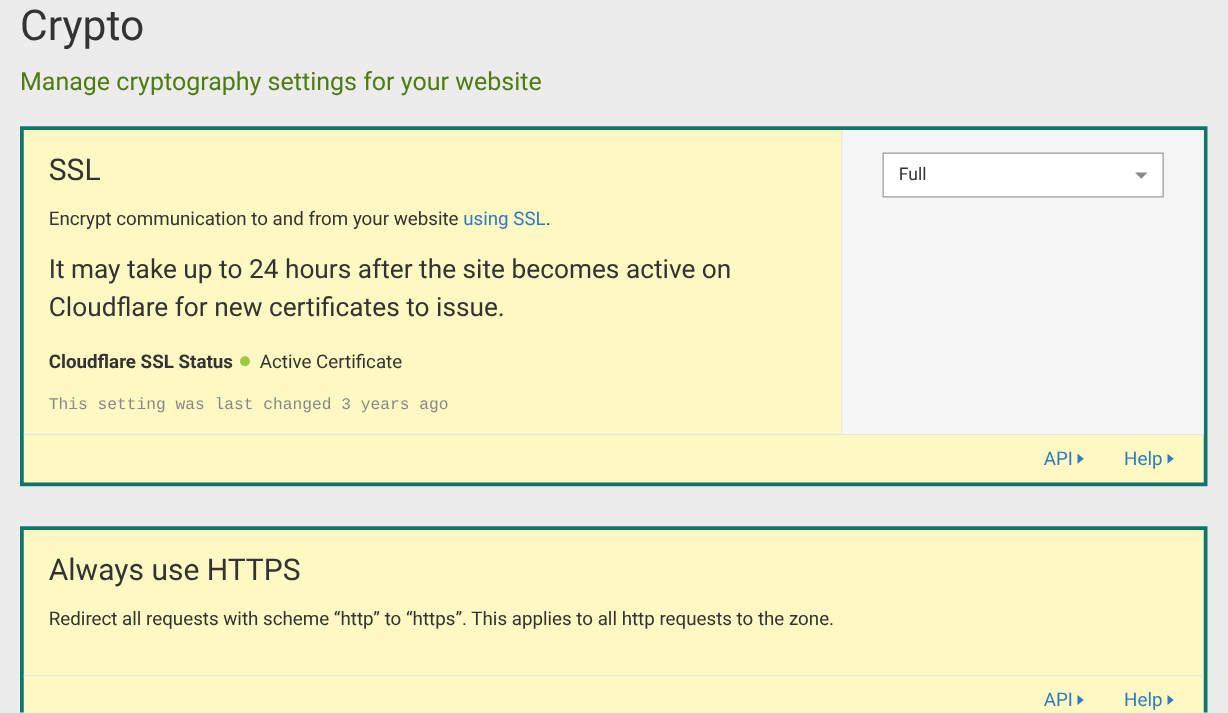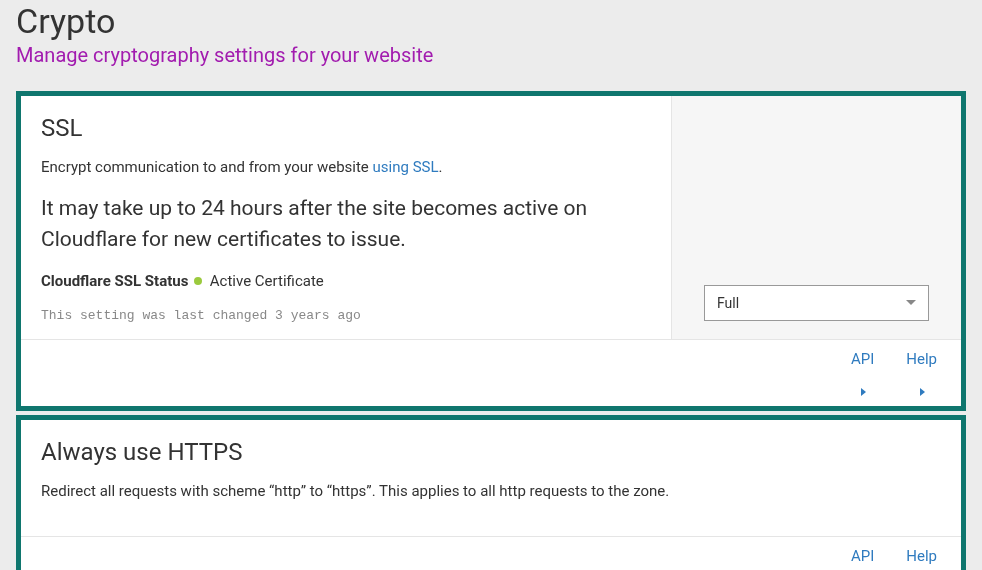--- a/index.html
+++ b/index.html
@@ -17,42 +17,42 @@
     .page-title {
       font-size: 34px;
       font-weight: 400;
       color: #333;
       padding-top: 2px;
       line-height: 1.15;
     }
     .page-subtitle {
       font-size: 20px;
       font-weight: 400;
-      color: #a21caf;
-      margin-top: 2px;
+      color: #4d7c0f;
+      margin-top: 12px;
       margin-bottom: 24px;
     }
     .card {
-      background: #ffffff;
-      border: 5px solid #0f766e;
-      margin-bottom: 4px;
+      background: #fef9c3;
+      border: 3px solid #0f766e;
+      margin-bottom: 32px;
     }
     .card-main {
       display: flex;
     }
     .card-left {
       flex: 1;
       padding: 18px 20px 16px 20px;
     }
     .card-right {
       width: 290px;
       background: #f6f6f6;
       border-left: 1px solid #e5e5e5;
       display: flex;
-      align-items: flex-end;
+      align-items: flex-start;
       justify-content: center;
       padding: 18px 30px;
     }
     .card-title {
       font-size: 24px;
       font-weight: 400;
       color: #333;
       margin-bottom: 14px;
     }
     .card-desc {
@@ -99,22 +99,21 @@
       align-items: center;
       padding: 10px 24px;
       gap: 32px;
     }
     .footer-link {
       color: #2f7bbf;
       font-size: 15px;
       cursor: pointer;
       display: inline-flex;
       align-items: center;
-      gap: 20px;
-      flex-direction: column;
+      gap: 3px;
     }
     .select {
       width: 225px;
       height: 36px;
       border: 1px solid #999;
       background: #fff;
       display: flex;
       align-items: center;
       justify-content: space-between;
       padding: 0 12px;

